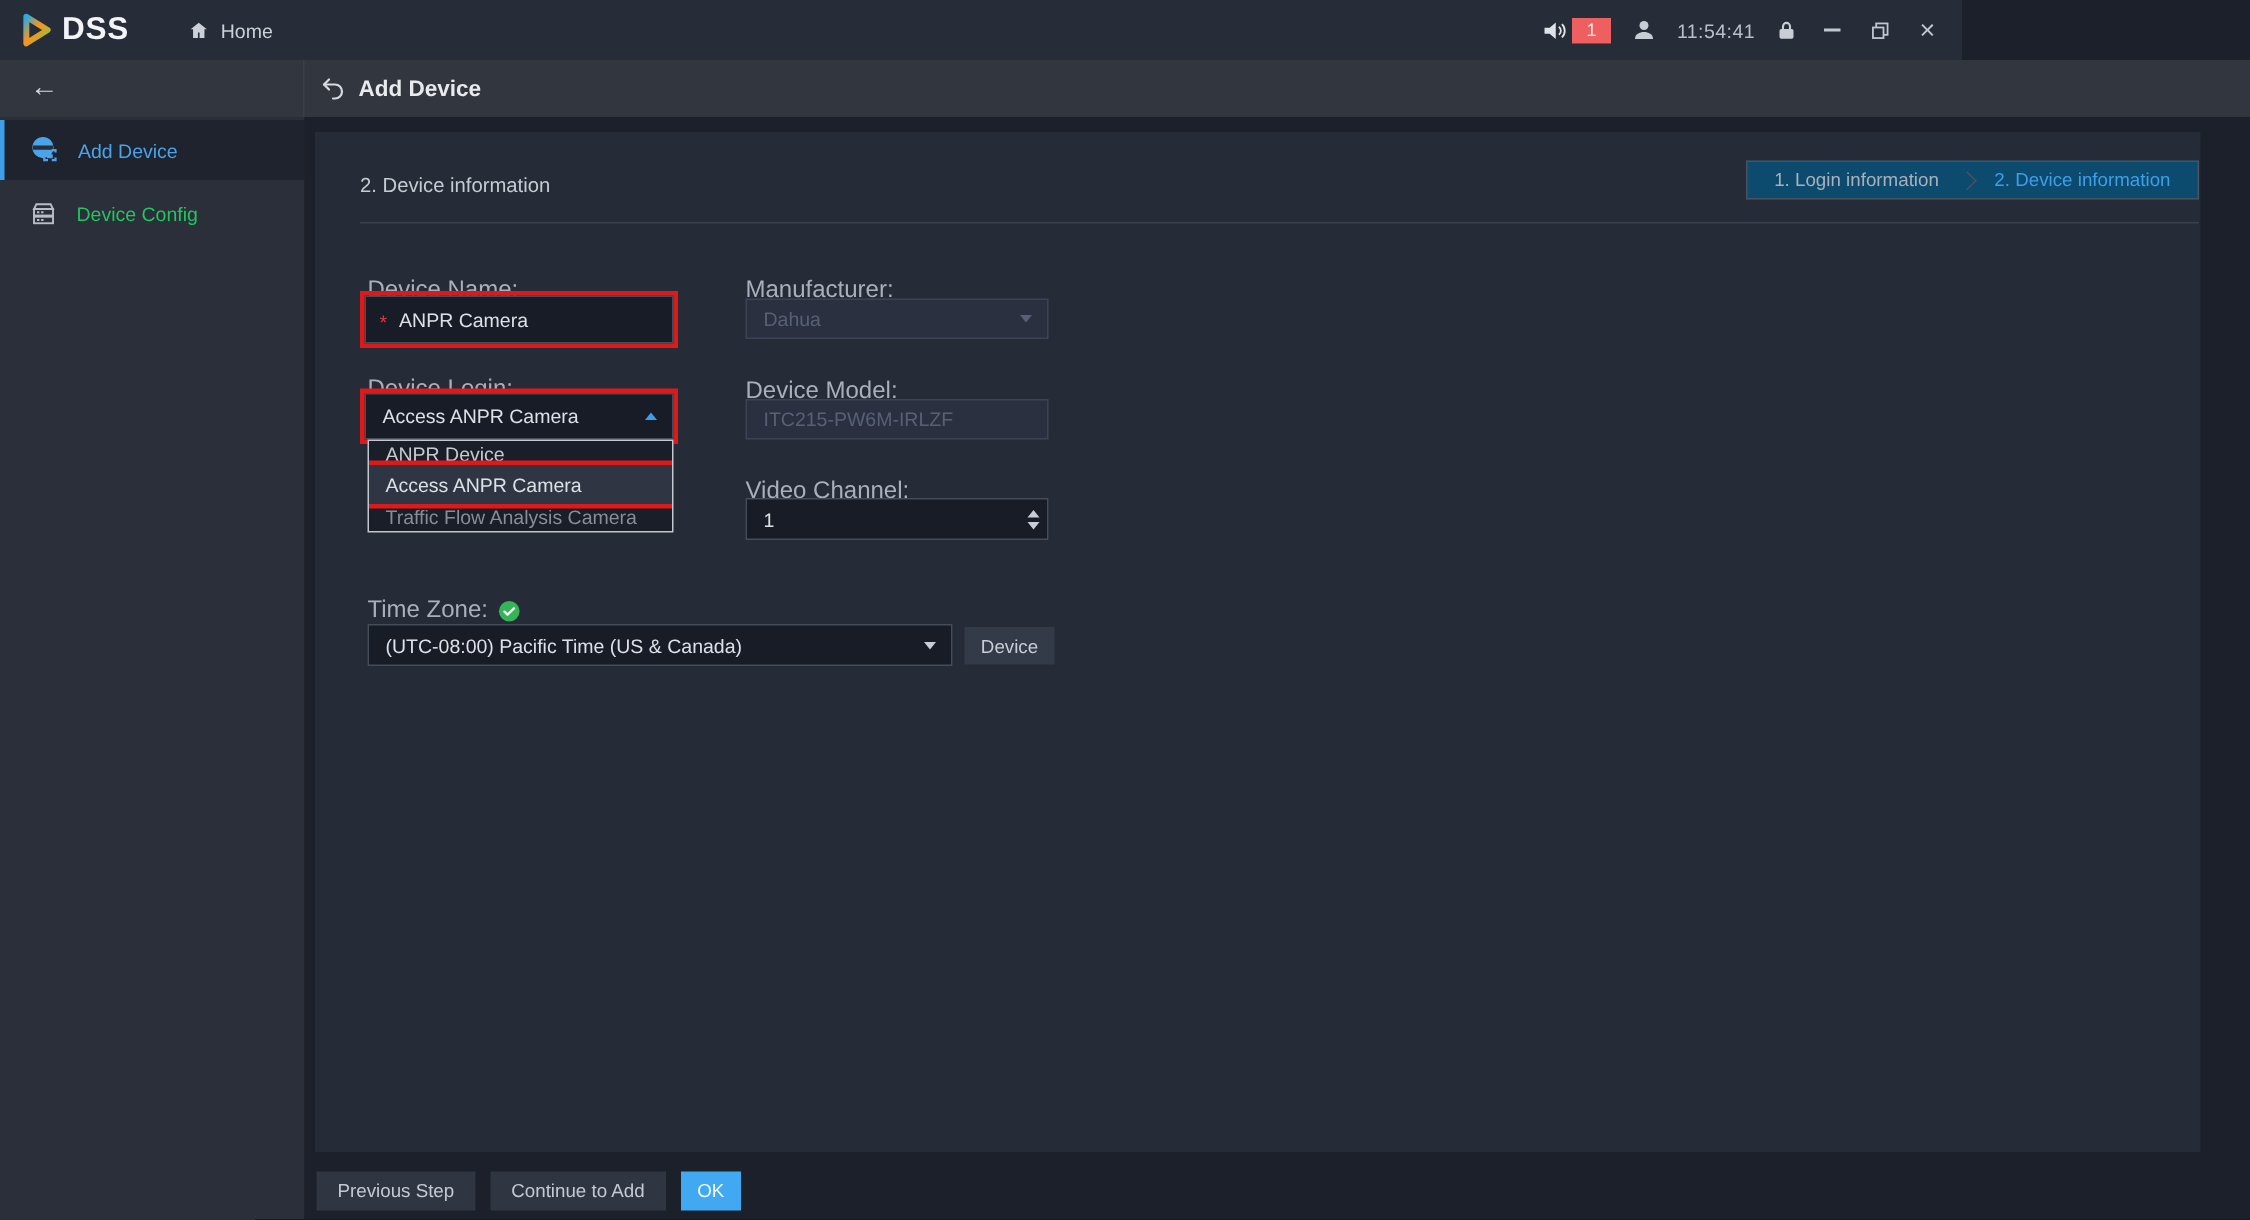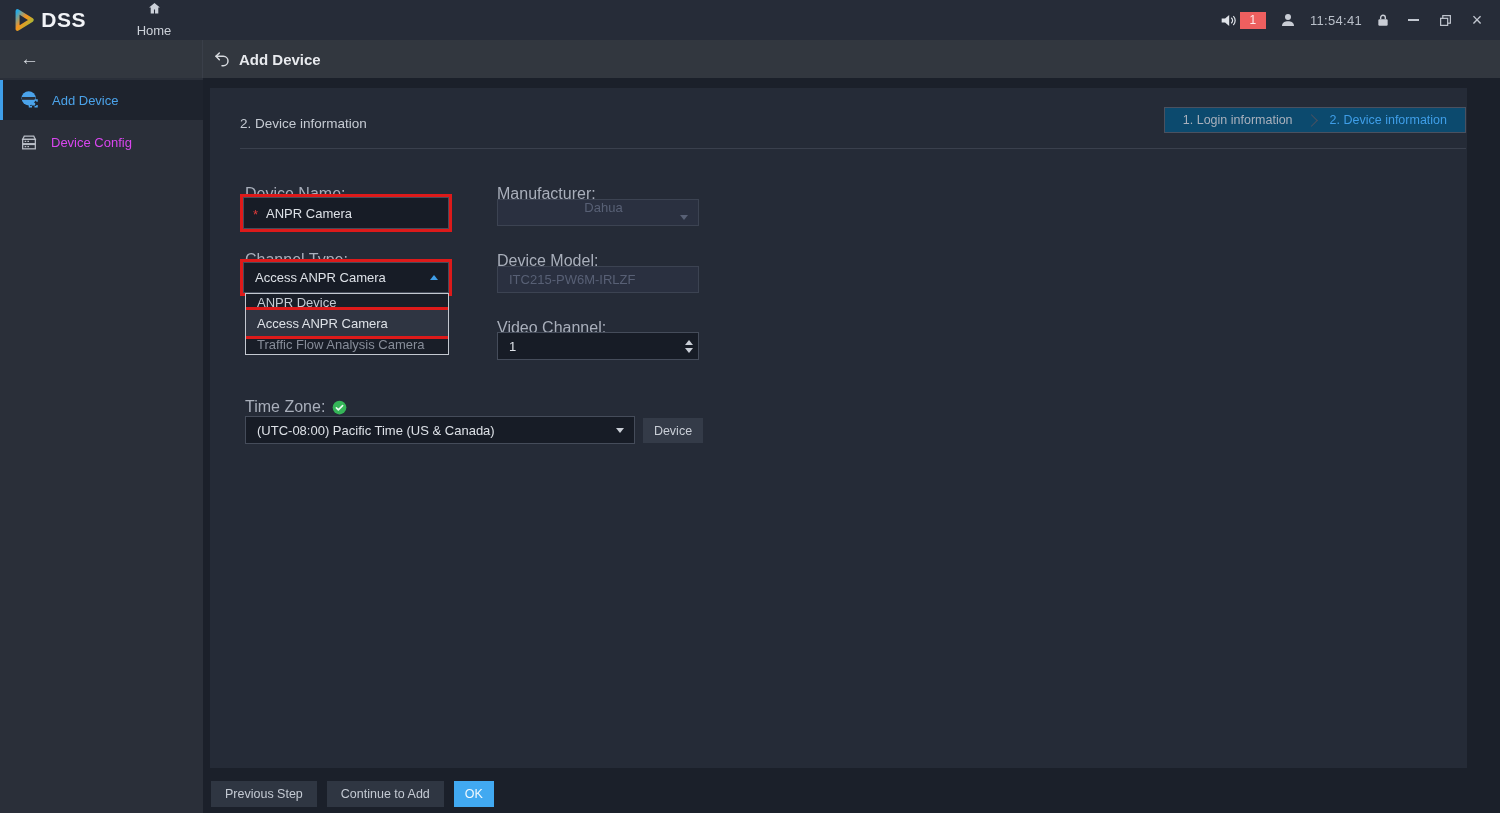--- a/index.html
+++ b/index.html
@@ -6,28 +6,28 @@
   html,body { background:#10141c; }
   body { font-family:"Liberation Sans", sans-serif; }
   #app {
     position:relative; width:1500px; height:813px; overflow:hidden;
     background:#1b202a; color:#c6cbd3; font-size:13px;
   }
   svg { display:block; }
 
   
   .topbar {
-    position:absolute; left:0; top:0; width:1500px; height:40px;
+    position:absolute; left:0; top:0; width:1308px; height:40px;
     background:#262c38; display:flex; align-items:center;
   }
   .logo { display:flex; align-items:center; gap:6px; padding:0 14px; width:100px; }
   .logo-text { color:#f2f4f7; font-weight:bold; font-size:21px; letter-spacing:.5px; }
   .tab {
     height:40px; display:flex; align-items:center; justify-content:center;
-    gap:8px; cursor:pointer; color:#ccd1d9; font-size:13px;flex-direction:column;
+    gap:8px; cursor:pointer; color:#ccd1d9; font-size:13px;
   }
   .tab-home { position:absolute; left:98px; width:112px; }
   .tab-device { position:absolute; left:255px; width:150px; background:#3a4150; color:#4ba3ea; }
   .tray {
     position:absolute; right:0; top:0; height:40px; display:flex;
     align-items:center; gap:14px; padding-right:14px;
   }
   .sound-group { display:flex; align-items:center; gap:3px; }
   .badge {
     min-width:26px; height:17px; background:#ee5f5f; color:#ffe9e9;
@@ -46,21 +46,21 @@
   }
   .subheader .back-zone { width:203px; height:100%; display:flex; align-items:center; padding-left:20px; border-right:1px solid #3a3f49; }
   .back-arrow { color:#d5d9df; font-size:19px; cursor:pointer; }
   .page-title-wrap { display:flex; align-items:center; gap:9px; padding-left:11px; }
   .page-title { color:#e8eaee; font-size:15px; font-weight:bold; }
 
   
   .sidebar { position:absolute; left:0; top:78px; width:203px; height:735px; background:#2a2f39; }
   .side-item {
     height:40px; display:flex; align-items:center; gap:12px; padding-left:16px;
-    color:#d946ef; cursor:pointer; border-left:3px solid transparent; margin-top:2px;
+    color:#22c55e; cursor:pointer; border-left:3px solid transparent; margin-top:2px;
   }
   .side-item.active { background:#1e232d; border-left-color:#3f9ee8; color:#4ba3ea; }
 
   
   .main { position:absolute; left:203px; top:78px; width:1297px; height:735px; background:#1b202a; }
   .panel { position:absolute; left:7px; top:10px; width:1257px; height:680px; background:#252b37; }
   .section-title { position:absolute; left:30px; top:28px; font-size:13.5px; color:#c6cbd3; }
   .steps {
     position:absolute; right:1px; top:19px; height:26px; display:flex; align-items:center;
     border:1px solid #4a5160; background:#0c4a6e;
@@ -78,21 +78,21 @@
   .value-text { color:#dde1e7; font-size:13px; }
   .dim-box { background:#2a3040; border:1px solid #3c4352; }
   .dim-text { color:#586075; font-size:13px; }
   .tri-down { width:0; height:0; border-left:4px solid transparent; border-right:4px solid transparent; border-top:5px solid #c9ced6; }
   .tri-down.dim { border-top-color:#586075; }
   .tri-up-blue { width:0; height:0; border-left:4px solid transparent; border-right:4px solid transparent; border-bottom:5px solid #3f9ee8; }
   .combo-arrow { margin-left:auto; margin-right:10px; }
   .dn-input { flex:1; background:transparent; border:none; outline:none; color:#dde1e7; font-size:13px; font-family:"Liberation Sans",sans-serif; padding:0 4px; }
 
   .dev-name { position:absolute; left:33px; top:109px; width:206px; height:32px; }
-  .manufacturer { position:absolute; left:287px; top:111px; width:202px; height:27px; padding-left:11px;flex-direction:column; }
+  .manufacturer { position:absolute; left:287px; top:111px; width:202px; height:27px; padding-left:11px; }
   .dev-type { position:absolute; left:33px; top:174px; width:206px; height:31px; padding-left:11px; cursor:pointer; }
   .dev-model { position:absolute; left:287px; top:178px; width:202px; height:27px; padding-left:11px; }
 
   .dropdown-list {
     position:absolute; left:35px; top:205px; width:204px; height:62px;
     background:#191e28; border:1px solid #c3c8d0; overflow:hidden; z-index:5;
   }
   .option { height:16px; display:flex; align-items:center; padding-left:11px; color:#c6cbd3; font-size:13px; cursor:pointer; }
   .option.selected { background:#2f3542; color:#dde1e7; height:26px; }
   .option.dimmed { color:#878d99; }
@@ -237,21 +237,21 @@
         <span class="req">*</span>
         <input class="dn-input" type="text" value="ANPR Camera" style="">
       </div>
 
       <div class="field-label lbl-manu">Manufacturer:</div>
       <div class="box dim-box manufacturer">
         <span class="dim-text">Dahua</span>
         <span class="tri-down dim combo-arrow"></span>
       </div>
 
-      <div class="field-label lbl-devtype">Channel Type:</div>
+      <div class="field-label lbl-devtype">Device Login:</div>
       <div class="box annotated dev-type">
         <span class="value-text">Access ANPR Camera</span>
         <span class="tri-up-blue combo-arrow"></span>
       </div>
 
       <div class="dropdown-list">
         <div class="option">ANPR Device</div>
         <div class="option selected annotated">Access ANPR Camera</div>
         <div class="option dimmed">Traffic Flow Analysis Camera</div>
       </div>

